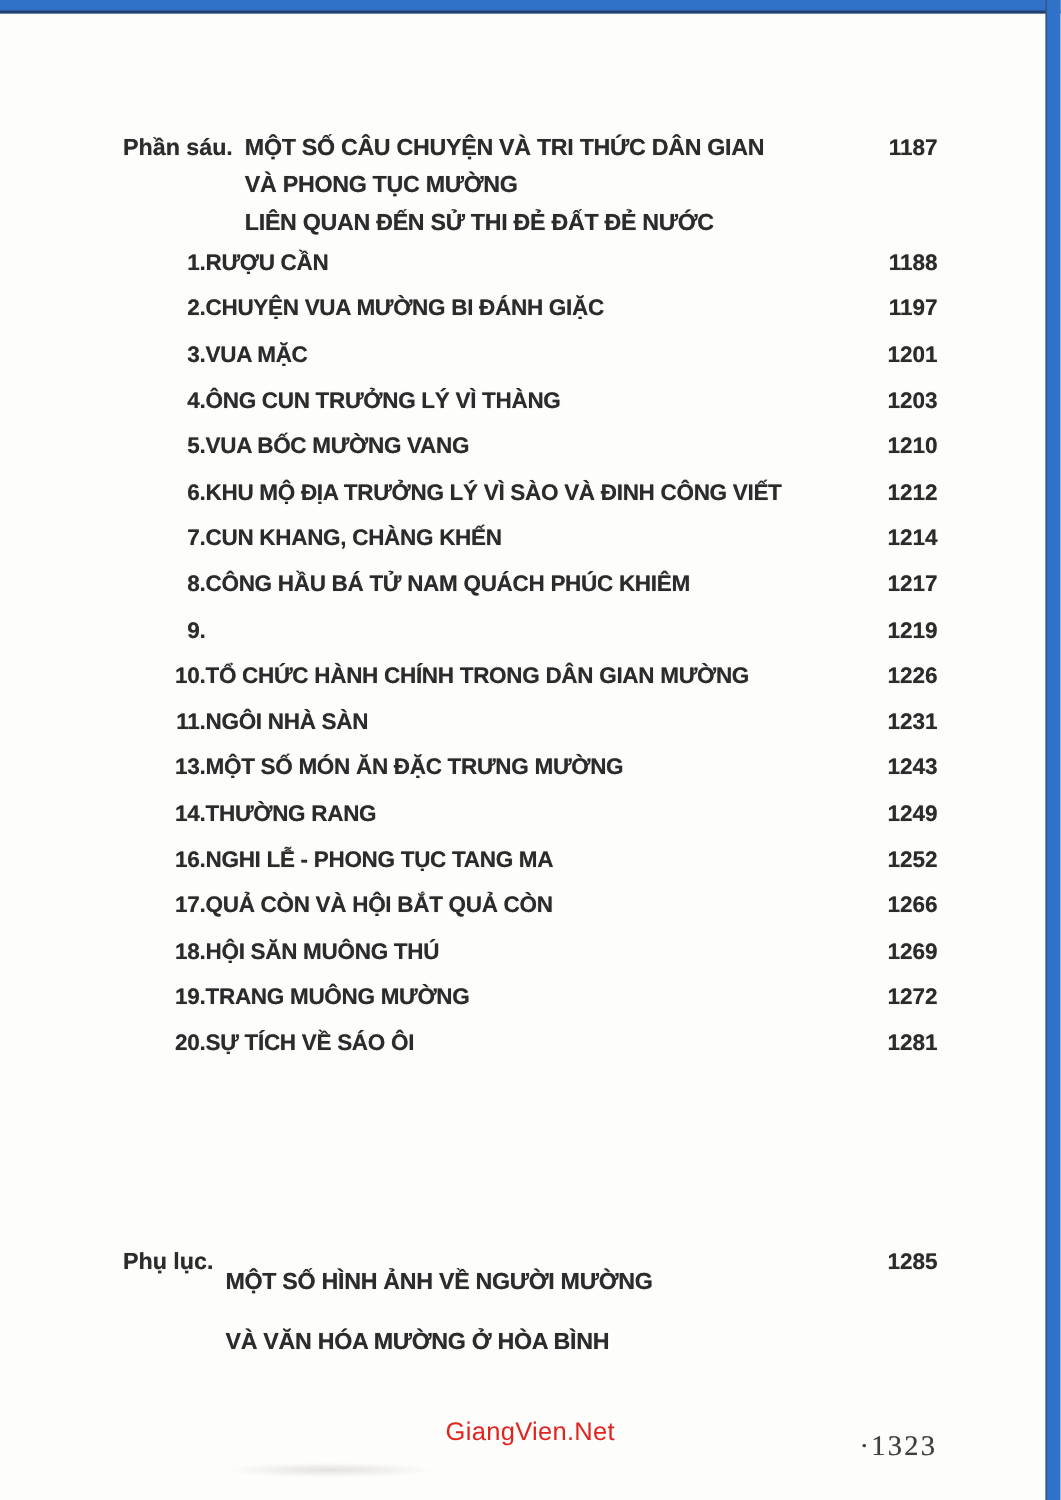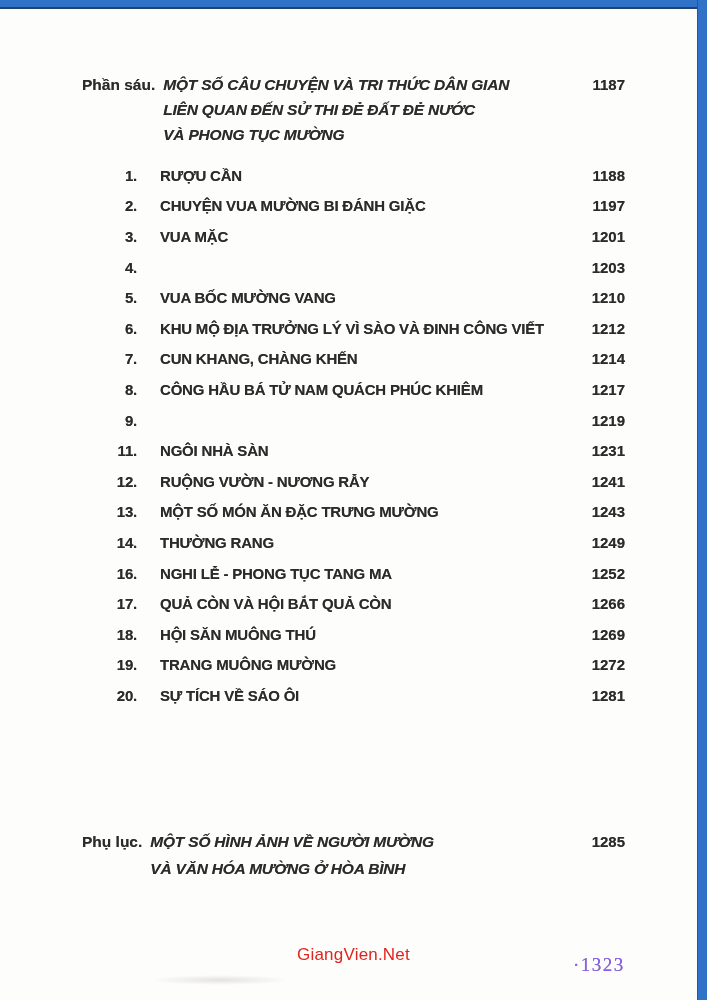--- a/index.html
+++ b/index.html
@@ -16,28 +16,28 @@
   }
   .right-border{
     position:absolute;top:0;right:0;width:9px;height:1000px;
     background:#2f72c7;
     border-left:1px solid rgba(60,60,75,0.55);
   }
   .scan-text{ text-shadow:0 0 0.5px rgba(20,20,20,0.55); }
 
   
   .section-header{
-    position:absolute;left:82px;top:72px;width:543px;
+    position:absolute;left:82px;top:86px;width:543px;
   }
   .hdr-flex{display:flex;align-items:flex-start;}
   .hdr-label{
     font-weight:bold;font-size:15.5px;line-height:25px;
     white-space:nowrap;margin-right:8px;
   }
-  .hdr-lines{display:flex;flex-direction:column;font-style:italic;}
+  .hdr-lines{display:flex;flex-direction:column;}
   .hdr-line{
     font-weight:bold;font-size:15.5px;line-height:25px;
     letter-spacing:-0.2px;white-space:nowrap;
   }
   .hdr-page{
     position:absolute;right:0;top:0;
     font-weight:bold;font-size:15px;line-height:25px;
   }
 
   
@@ -46,66 +46,66 @@
   }
   .toc-row{
     height:30.6px;display:flex;align-items:center;
   }
   .toc-num{
     width:55px;text-align:right;
     font-weight:bold;font-size:15px;letter-spacing:-0.2px;
     flex:none;
   }
   .toc-title{
-    margin-left:23px;
+    margin-left:0;
     font-weight:bold;font-size:15px;letter-spacing:-0.2px;
     white-space:nowrap;
   }
   .toc-page{
     margin-left:auto;
     font-weight:bold;font-size:15px;
   }
 
   
   .appendix-header{
     position:absolute;left:82px;top:828px;width:543px;
   }
-  .appendix-header .hdr-line{line-height:27px;}
+  .appendix-header .hdr-line{line-height:27px;margin-top:13px;}
   .appendix-header .hdr-label{line-height:27px;}
   .appendix-header .hdr-page{line-height:27px;}
 
   
   .watermark{
     position:absolute;left:0;top:945px;width:707px;
     text-align:center;
     font-size:17px;letter-spacing:0.2px;
   }
   .folio{
     position:absolute;left:573px;top:954px;
     font-family:"Liberation Serif",serif;
-    font-size:19px;letter-spacing:1.5px;color:#8b5cf6;
+    font-size:19px;letter-spacing:1.5px;color:#404040;
   }
   .smudge{
     position:absolute;left:150px;top:975px;width:140px;height:10px;
     background:radial-gradient(ellipse at center, rgba(180,175,170,0.35), rgba(180,175,170,0) 70%);
   }
 </style>
 </head>
 <body>
 
 <div class="top-border" style="background: rgb(47, 114, 199);"></div>
 <div class="right-border" style="background: rgb(47, 114, 199);"></div>
 
 <div class="section-header scan-text">
   <div class="hdr-flex">
     <span class="hdr-label">Phần sáu.</span>
     <span class="hdr-lines">
       <span class="hdr-line">MỘT SỐ CÂU CHUYỆN VÀ TRI THỨC DÂN GIAN</span>
+      <span class="hdr-line">VÀ PHONG TỤC MƯỜNG</span>
       <span class="hdr-line">LIÊN QUAN ĐẾN SỬ THI ĐẺ ĐẤT ĐẺ NƯỚC</span>
-      <span class="hdr-line">VÀ PHONG TỤC MƯỜNG</span>
     </span>
   </div>
   <span class="hdr-page">1187</span>
 </div>
 
 <div class="toc-list scan-text">
     <div class="toc-row">
       <span class="toc-num">1.</span>
       <span class="toc-title">RƯỢU CẦN</span>
       <span class="toc-page">1188</span>
@@ -115,20 +115,21 @@
       <span class="toc-title">CHUYỆN VUA MƯỜNG BI ĐÁNH GIẶC</span>
       <span class="toc-page">1197</span>
     </div>
     <div class="toc-row">
       <span class="toc-num">3.</span>
       <span class="toc-title">VUA MẶC</span>
       <span class="toc-page">1201</span>
     </div>
     <div class="toc-row">
       <span class="toc-num">4.</span>
+      <span class="toc-title">ÔNG CUN TRƯỞNG LÝ VÌ THÀNG</span>
       <span class="toc-page">1203</span>
     </div>
     <div class="toc-row">
       <span class="toc-num">5.</span>
       <span class="toc-title">VUA BỐC MƯỜNG VANG</span>
       <span class="toc-page">1210</span>
     </div>
     <div class="toc-row">
       <span class="toc-num">6.</span>
       <span class="toc-title">KHU MỘ ĐỊA TRƯỞNG LÝ VÌ SÀO VÀ ĐINH CÔNG VIẾT</span>
@@ -142,28 +143,28 @@
     <div class="toc-row">
       <span class="toc-num">8.</span>
       <span class="toc-title">CÔNG HẦU BÁ TỬ NAM QUÁCH PHÚC KHIÊM</span>
       <span class="toc-page">1217</span>
     </div>
     <div class="toc-row">
       <span class="toc-num">9.</span>
       <span class="toc-page">1219</span>
     </div>
     <div class="toc-row">
+      <span class="toc-num">10.</span>
+      <span class="toc-title">TỔ CHỨC HÀNH CHÍNH TRONG DÂN GIAN MƯỜNG</span>
+      <span class="toc-page">1226</span>
+    </div>
+    <div class="toc-row">
       <span class="toc-num">11.</span>
       <span class="toc-title">NGÔI NHÀ SÀN</span>
       <span class="toc-page">1231</span>
-    </div>
-    <div class="toc-row">
-      <span class="toc-num">12.</span>
-      <span class="toc-title">RUỘNG VƯỜN - NƯƠNG RẪY</span>
-      <span class="toc-page">1241</span>
     </div>
     <div class="toc-row">
       <span class="toc-num">13.</span>
       <span class="toc-title">MỘT SỐ MÓN ĂN ĐẶC TRƯNG MƯỜNG</span>
       <span class="toc-page">1243</span>
     </div>
     <div class="toc-row">
       <span class="toc-num">14.</span>
       <span class="toc-title">THƯỜNG RANG</span>
       <span class="toc-page">1249</span>

